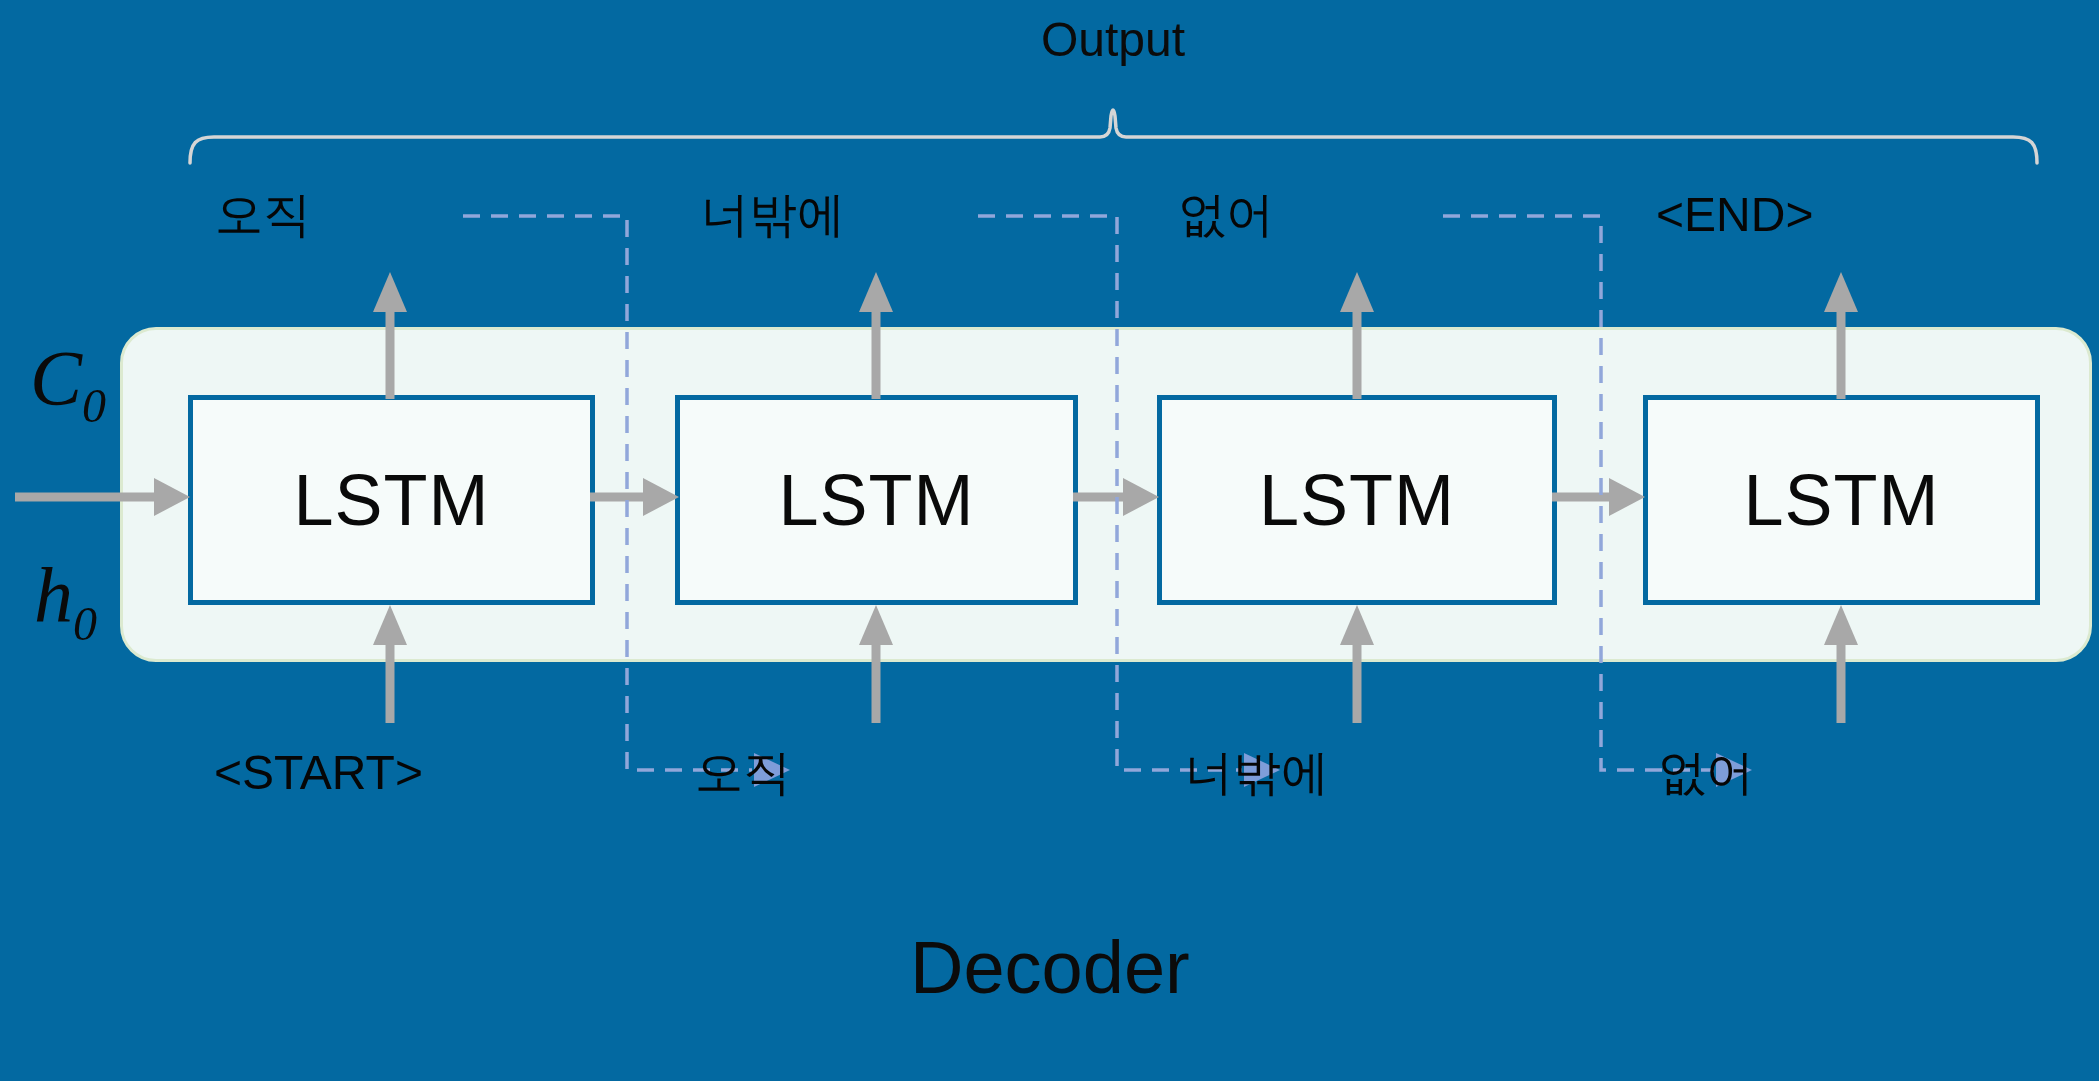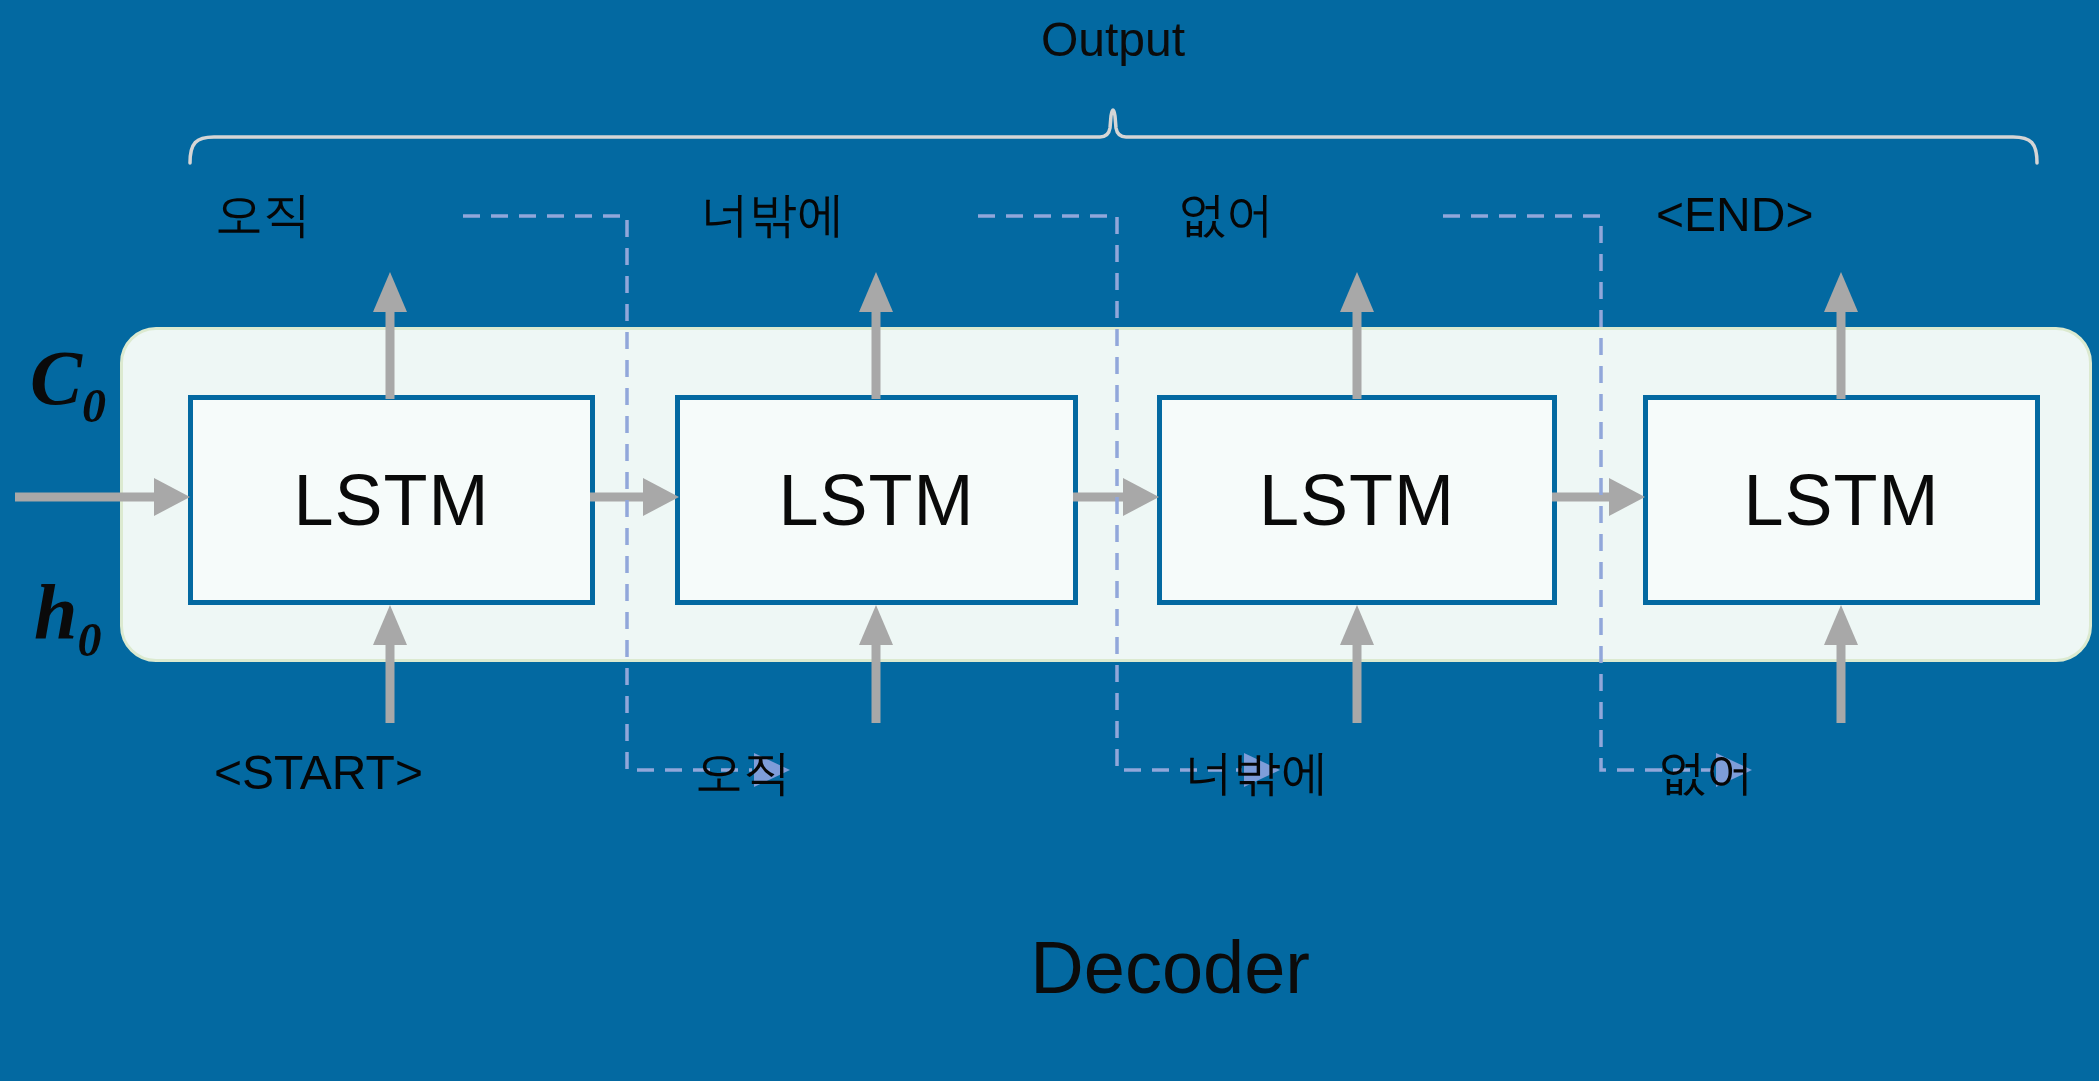--- a/index.html
+++ b/index.html
@@ -57,32 +57,32 @@
   .tok-c4{left:1656px;}
   .tok-i1{left:214px;}
   .tok-i2{left:695px;}
   .tok-i3{left:1185px;}
   .tok-i4{left:1658px;}
   
   .state-label{
     font-family:"Liberation Serif", serif;
     font-style:italic;
     font-size:78px;line-height:80px;
-    color:#0a0a0a;z-index:4;font-weight:bold;
+    color:#0a0a0a;z-index:4;
   }
   .state-label sub{
     font-size:48px;font-style:italic;
     line-height:0;vertical-align:-18px;
   }
   .state-c{left:30px;top:338px;}
-  .state-h{left:34px;top:572px;}
+  .state-h{left:34px;top:556px;}
   
   .diagram-title{
     top:928px;left:910px;width:400px;height:80px;
-    font-size:74px;line-height:80px;text-align:right;
+    font-size:74px;line-height:80px;text-align:left;
     color:#0b0b0b;
   }
 </style>
 </head>
 <body>
 
 <div class="stage">
 
   <div class="abs output-title">Output</div>
 

